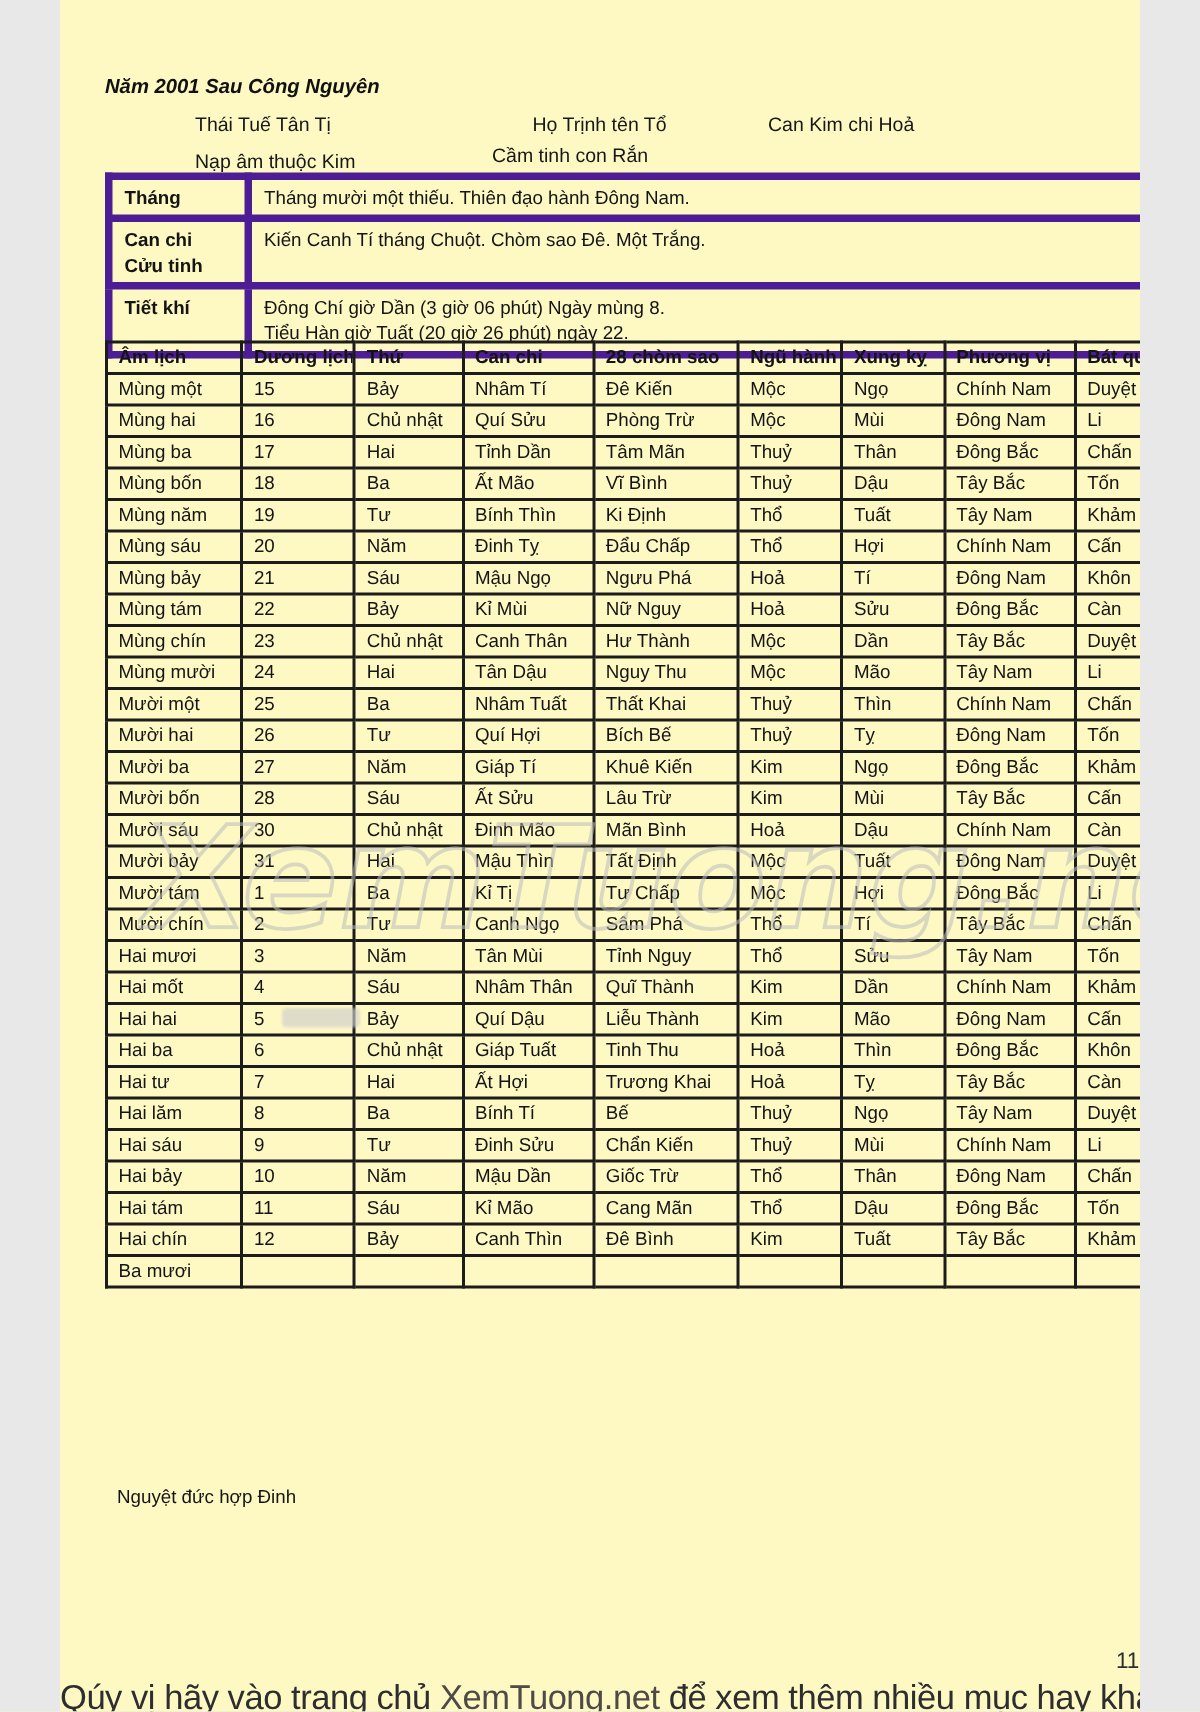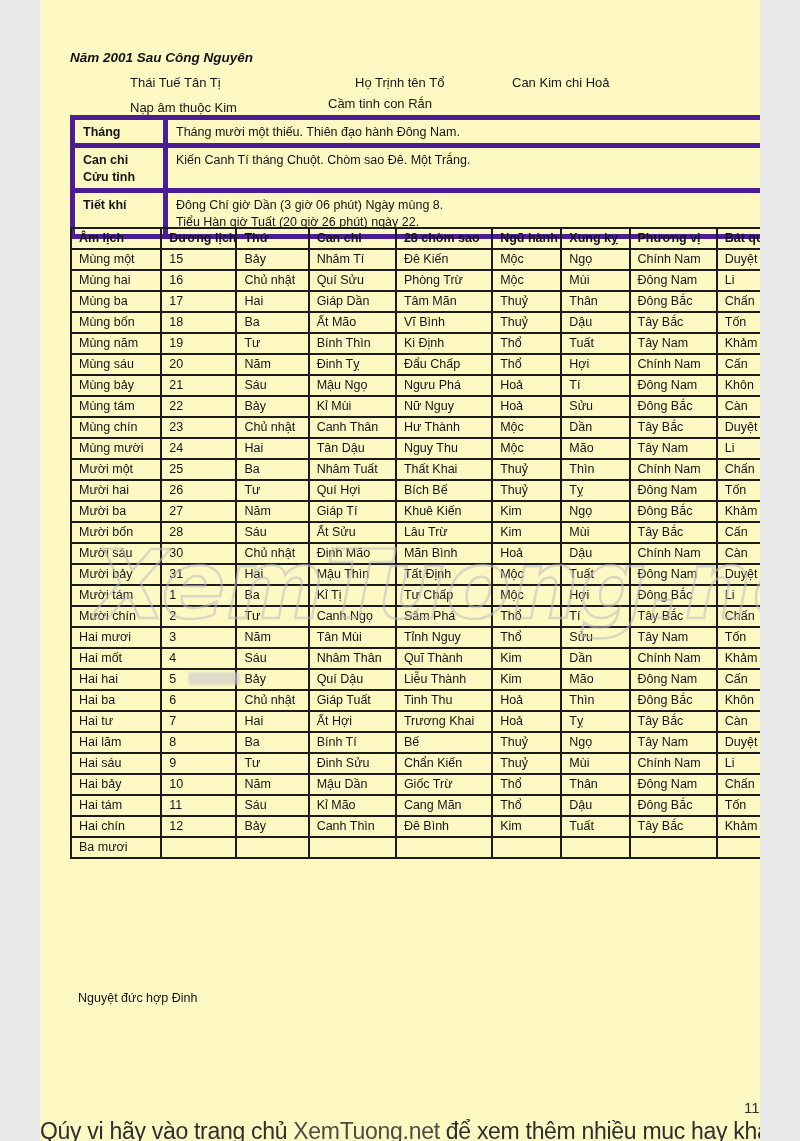--- a/index.html
+++ b/index.html
@@ -156,21 +156,21 @@
           <td>Phòng Trừ</td>
           <td>Mộc</td>
           <td>Mùi</td>
           <td>Đông Nam</td>
           <td>Li</td>
         </tr>
         <tr>
           <td>Mùng ba</td>
           <td>17</td>
           <td>Hai</td>
-          <td>Giáp Dần</td>
+          <td>Tỉnh Dần</td>
           <td>Tâm Mãn</td>
           <td>Thuỷ</td>
           <td>Thân</td>
           <td>Đông Bắc</td>
           <td>Chấn</td>
         </tr>
         <tr>
           <td>Mùng bốn</td>
           <td>18</td>
           <td>Ba</td>

